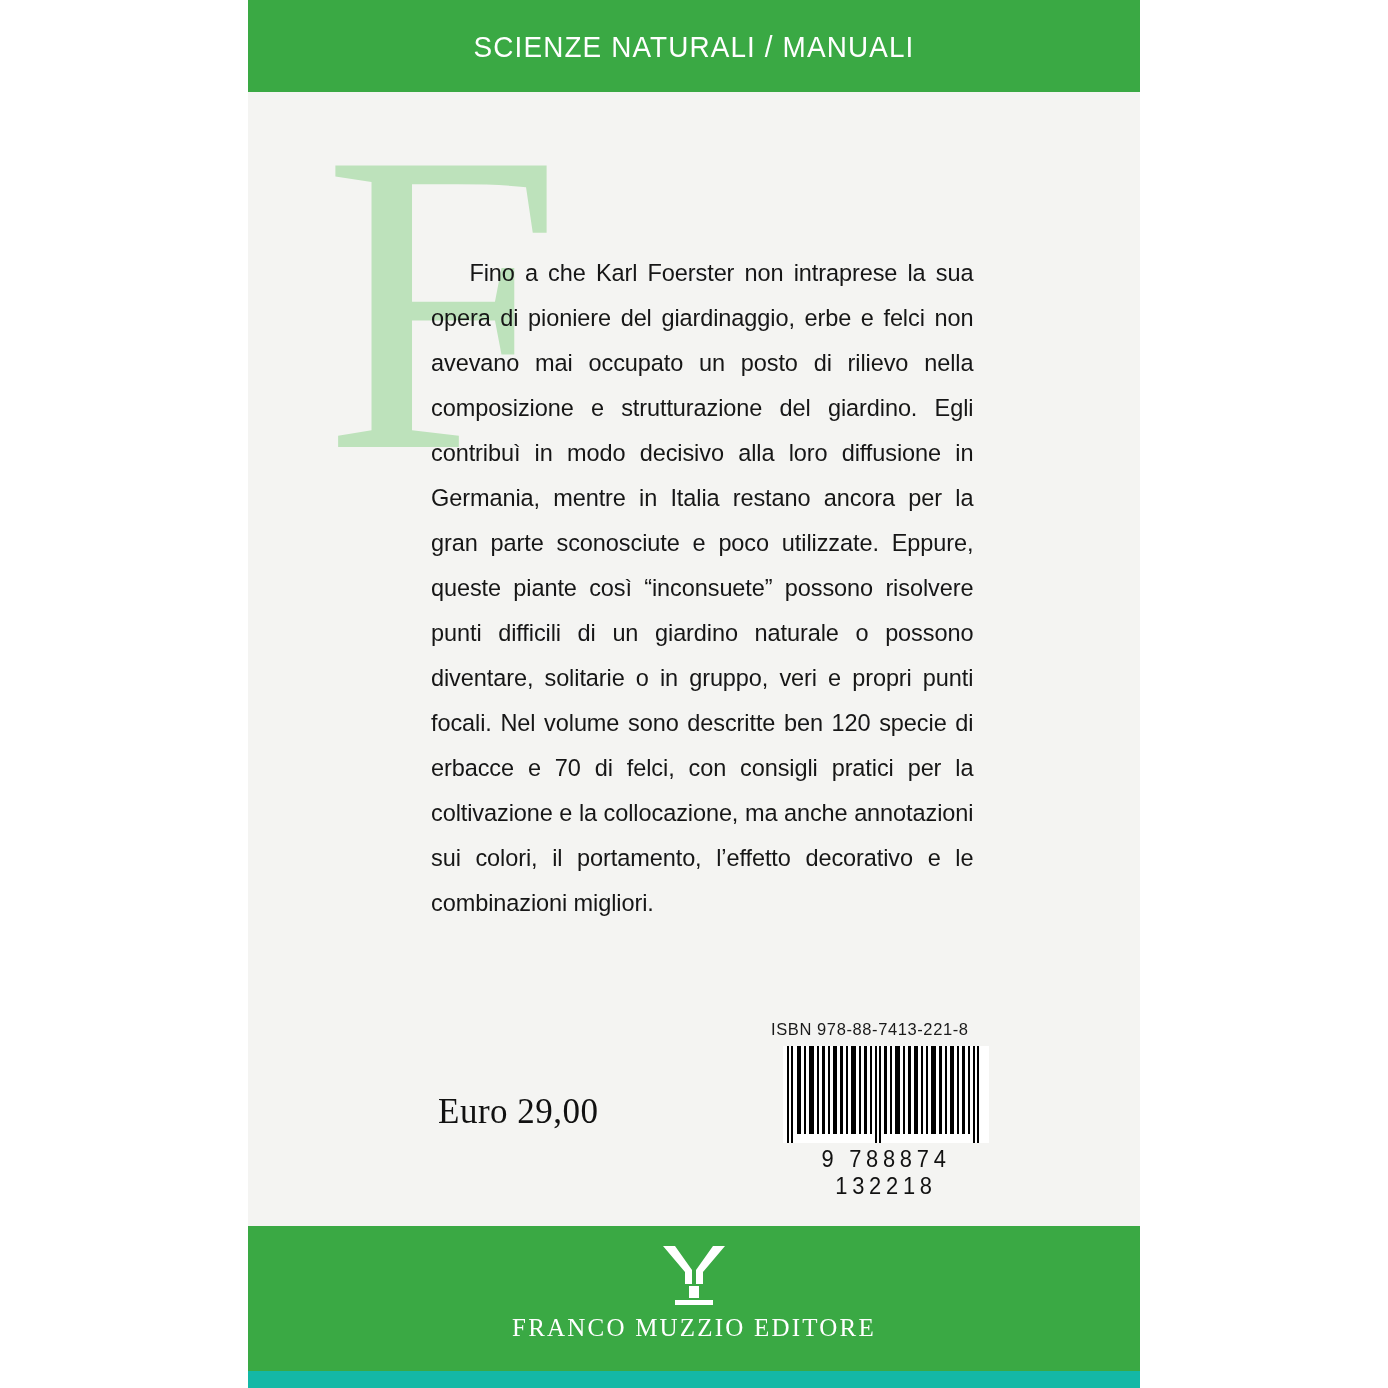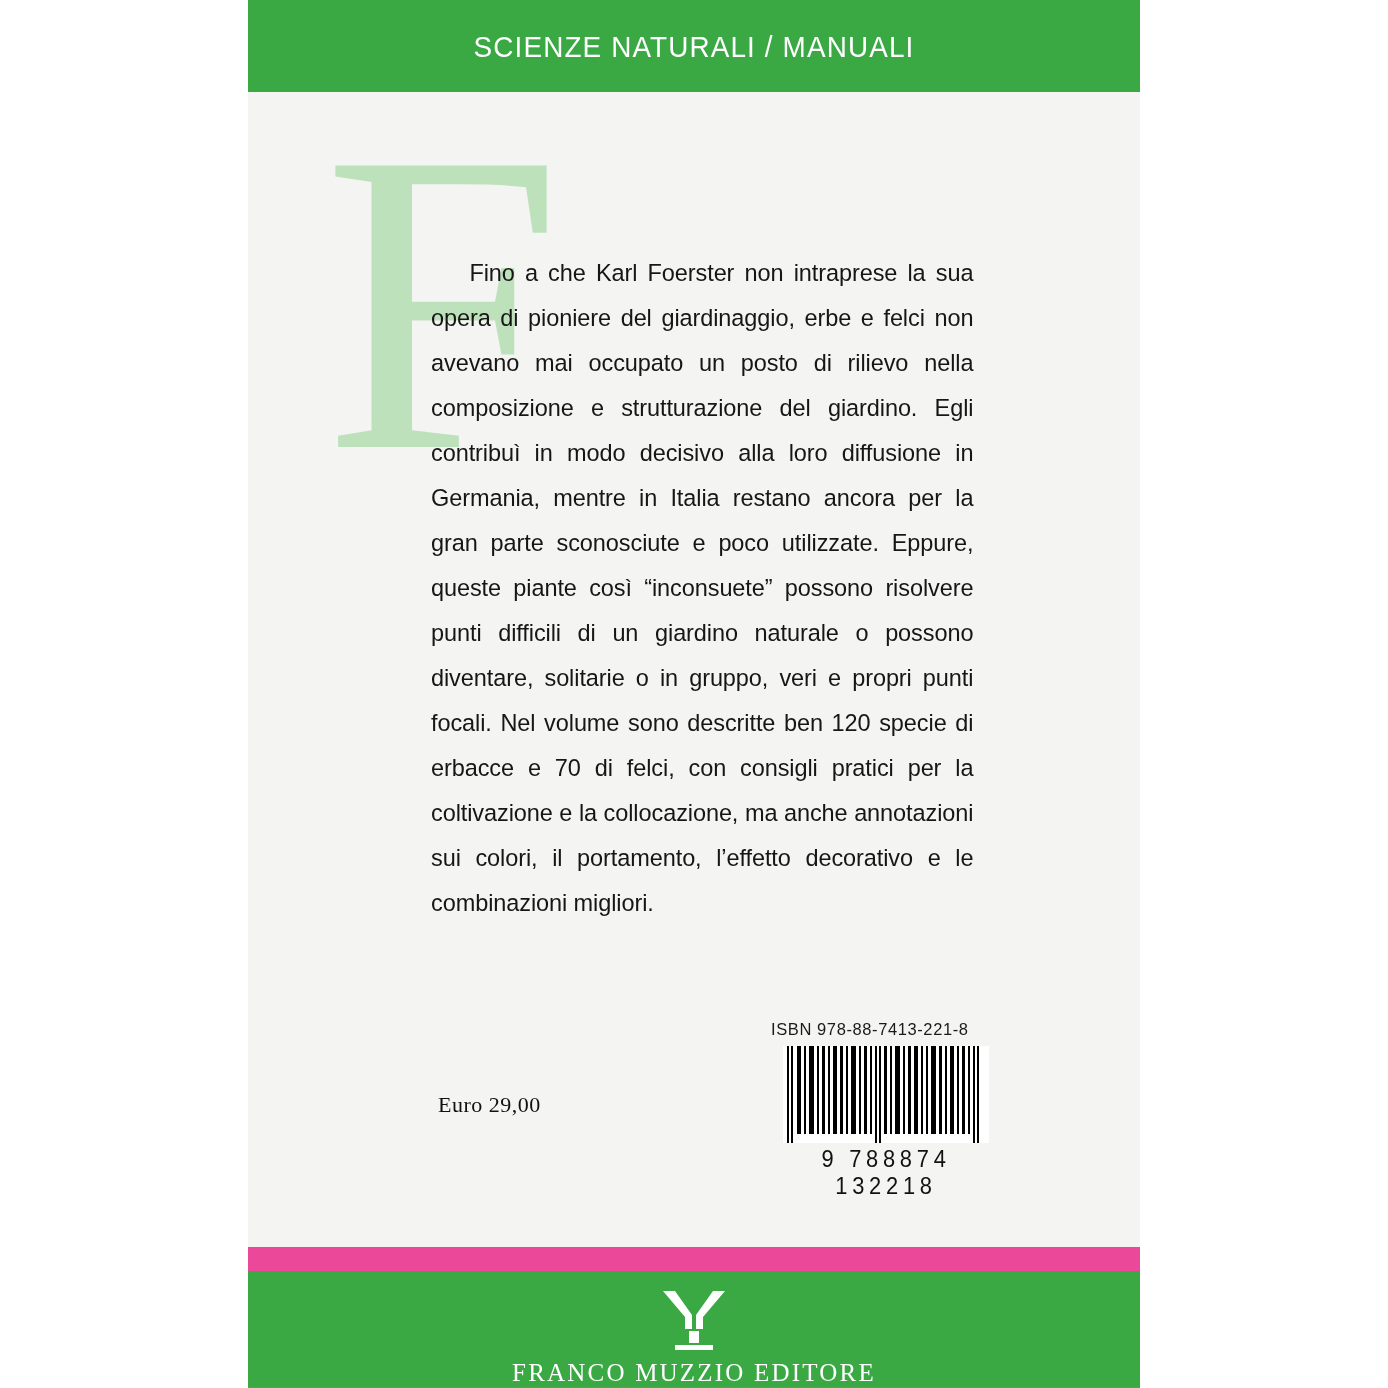--- a/index.html
+++ b/index.html
@@ -14,21 +14,21 @@
     overflow: hidden;
   }
 
   
   #book-back-cover {
     position: absolute;
     left: 248px;
     top: 0px;
     width: 892px;
     height: 1388px;
-    background: #ec4899;
+    background: #14b8a6;
     overflow: hidden;
   }
 
   
   .top-band {
     position: absolute;
     left: 0;
     top: 0;
     width: 100%;
     height: 92px;
@@ -87,21 +87,21 @@
     transform-origin: left top;
     letter-spacing: -0.1px;
   }
 
   
   .price {
     position: absolute;
     left: 190px;
     top: 1000px;
     font-family: "Liberation Serif", serif;
-    font-size: 22px;
+    font-size: 35px;
     color: #111111;
     letter-spacing: 0.5px;
   }
 
   
   .barcode-block {
     position: absolute;
     left: 523px;
     top: 928px;
     width: 230px;
@@ -127,23 +127,23 @@
     color: #111;
     text-align: center;
     letter-spacing: 5px;
     transform: scaleX(0.95);
   }
 
   
   .bottom-band {
     position: absolute;
     left: 0;
-    bottom: 1px;
+    bottom: 17px;
     width: 100%;
-    height: 116px;
+    height: 145px;
     background: #3aa944;
   }
   .publisher-logo {
     position: absolute;
     left: 0;
     right: 0;
     top: 18px;
     text-align: center;
   }
   .publisher-name {

